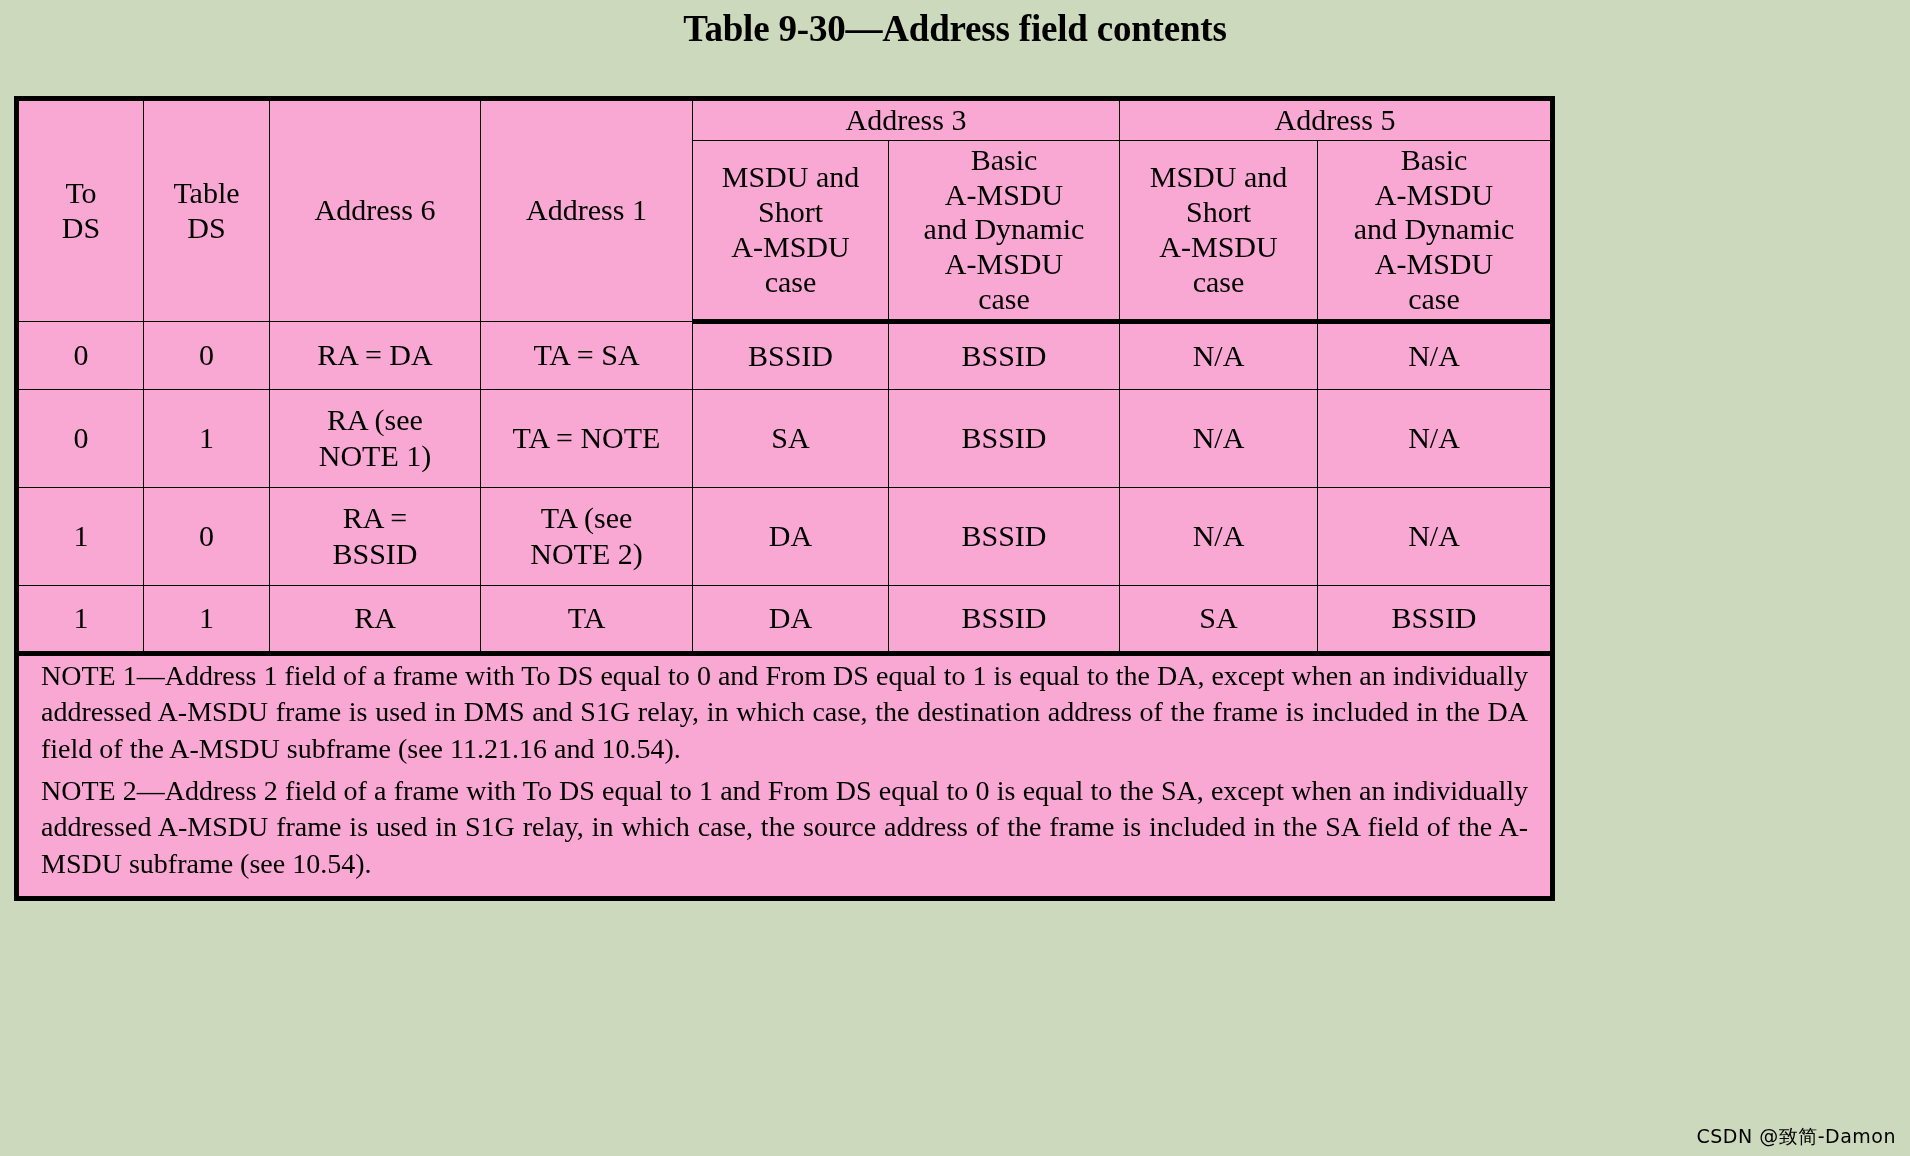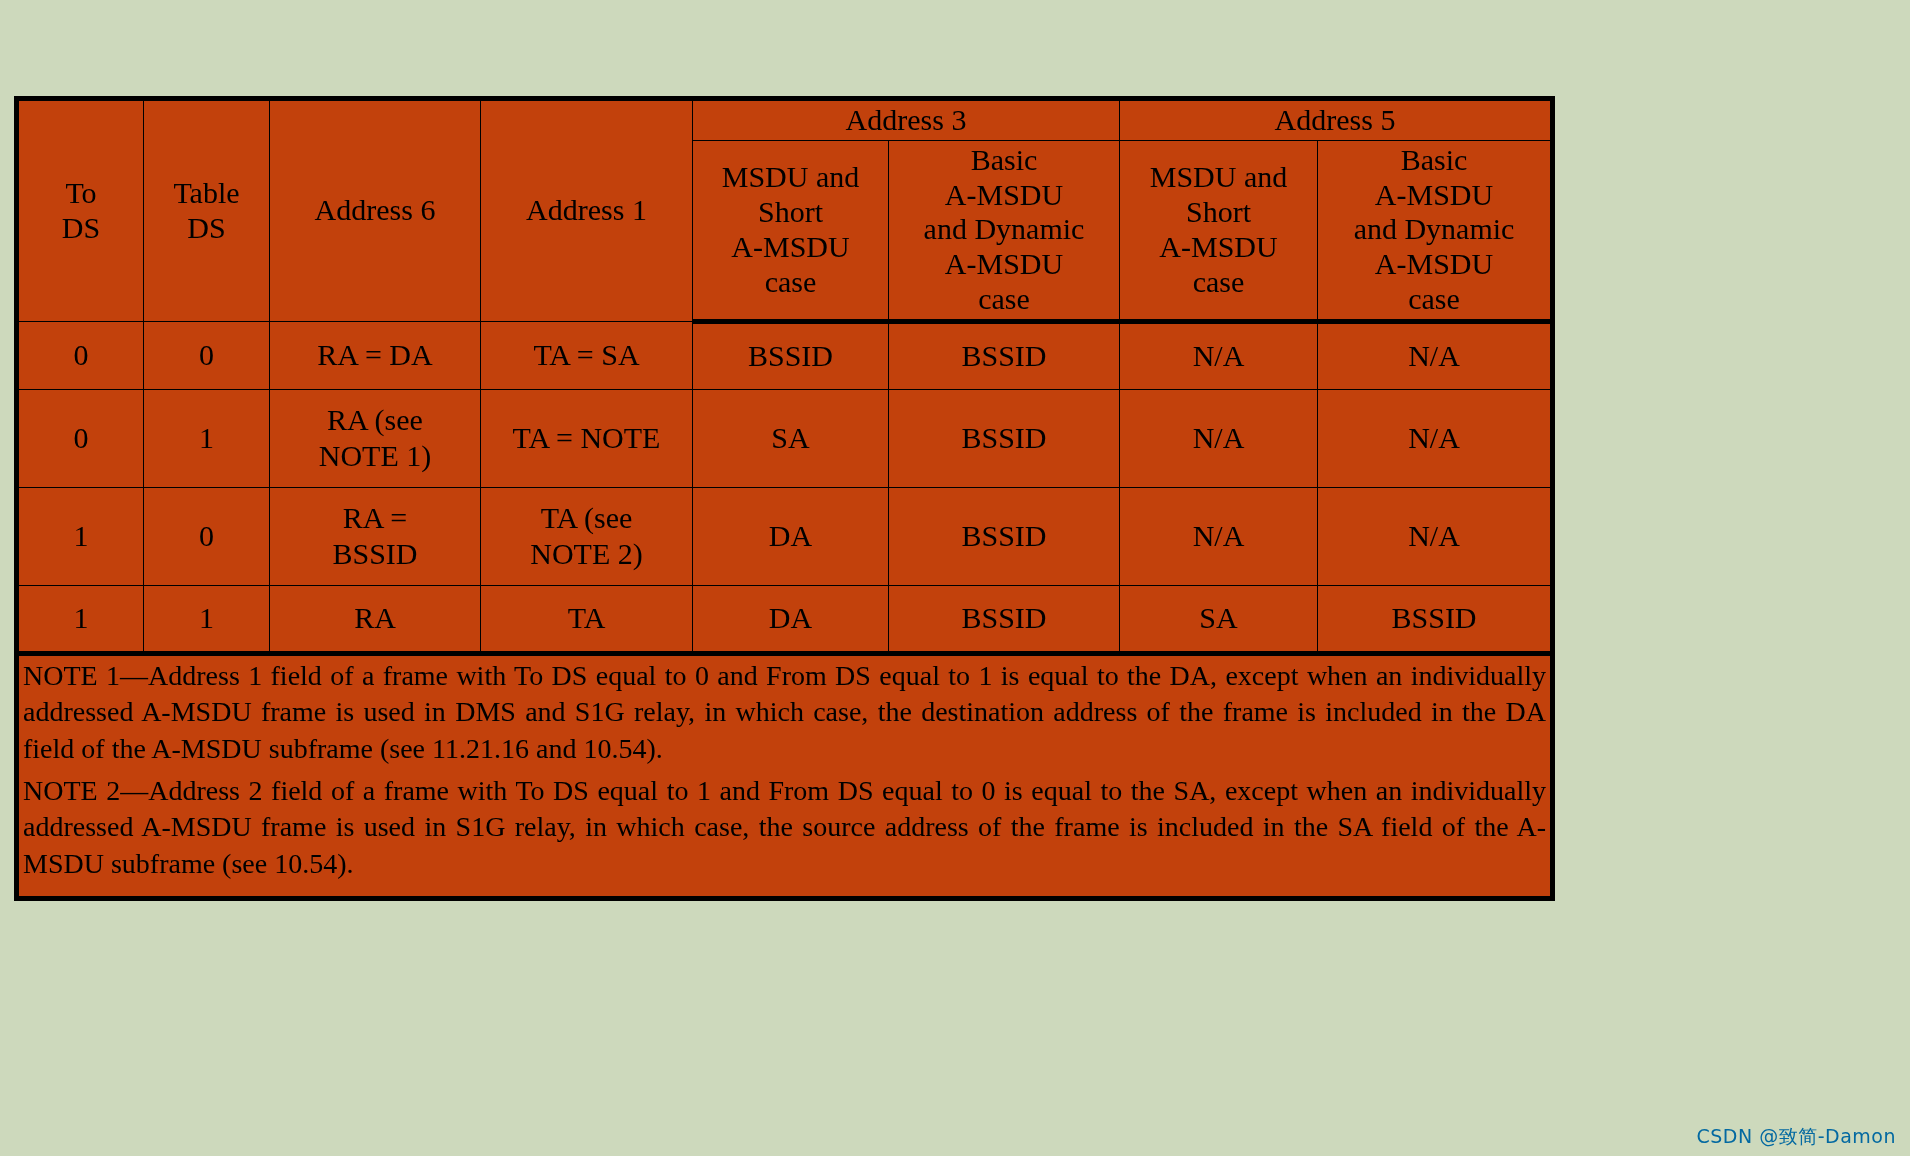--- a/index.html
+++ b/index.html
@@ -43,23 +43,23 @@
     border-collapse: collapse;
     table-layout: fixed;
     width: 1536px;
     background: #cdd9bc;
   }
 
   table.addr td, table.addr th {
     border: 1.5px solid #000;
     text-align: center;
     vertical-align: middle;
-    padding: 2px 4px;
+    padding: 2px 22px;
     font-weight: normal;
-    background: #c2410c;
+    background: #f9a8d4;
   }
 
   
   table.addr {
     border: 5px solid #000;
   }
 
   
   .hdr {
     font-weight: bold;
@@ -108,30 +108,31 @@
   col.c-a3b    { width: 231px; }
   col.c-a4a    { width: 198px; }
   col.c-a4b    { width: 235px; }
 
   .watermark {
     position: absolute;
     right: 14px;
     bottom: 6px;
     font-family: "DejaVu Sans", "Liberation Sans", sans-serif;
     font-size: 19px;
-    color: #0369a1;
+    color: #000000;
     letter-spacing: 0.5px;
     white-space: nowrap;
   }
 </style>
 </head>
 <body>
 
 <div class="page">
 
+  <div class="table-title">Table 9-30—Address field contents</div>
 
   <div class="table-wrap">
     <table class="addr">
       <colgroup>
         <col class="c-tods">
           <col class="c-fromds">
           <col class="c-a1">
           <col class="c-a2">
         <col class="c-a3a">
           <col class="c-a3b">

